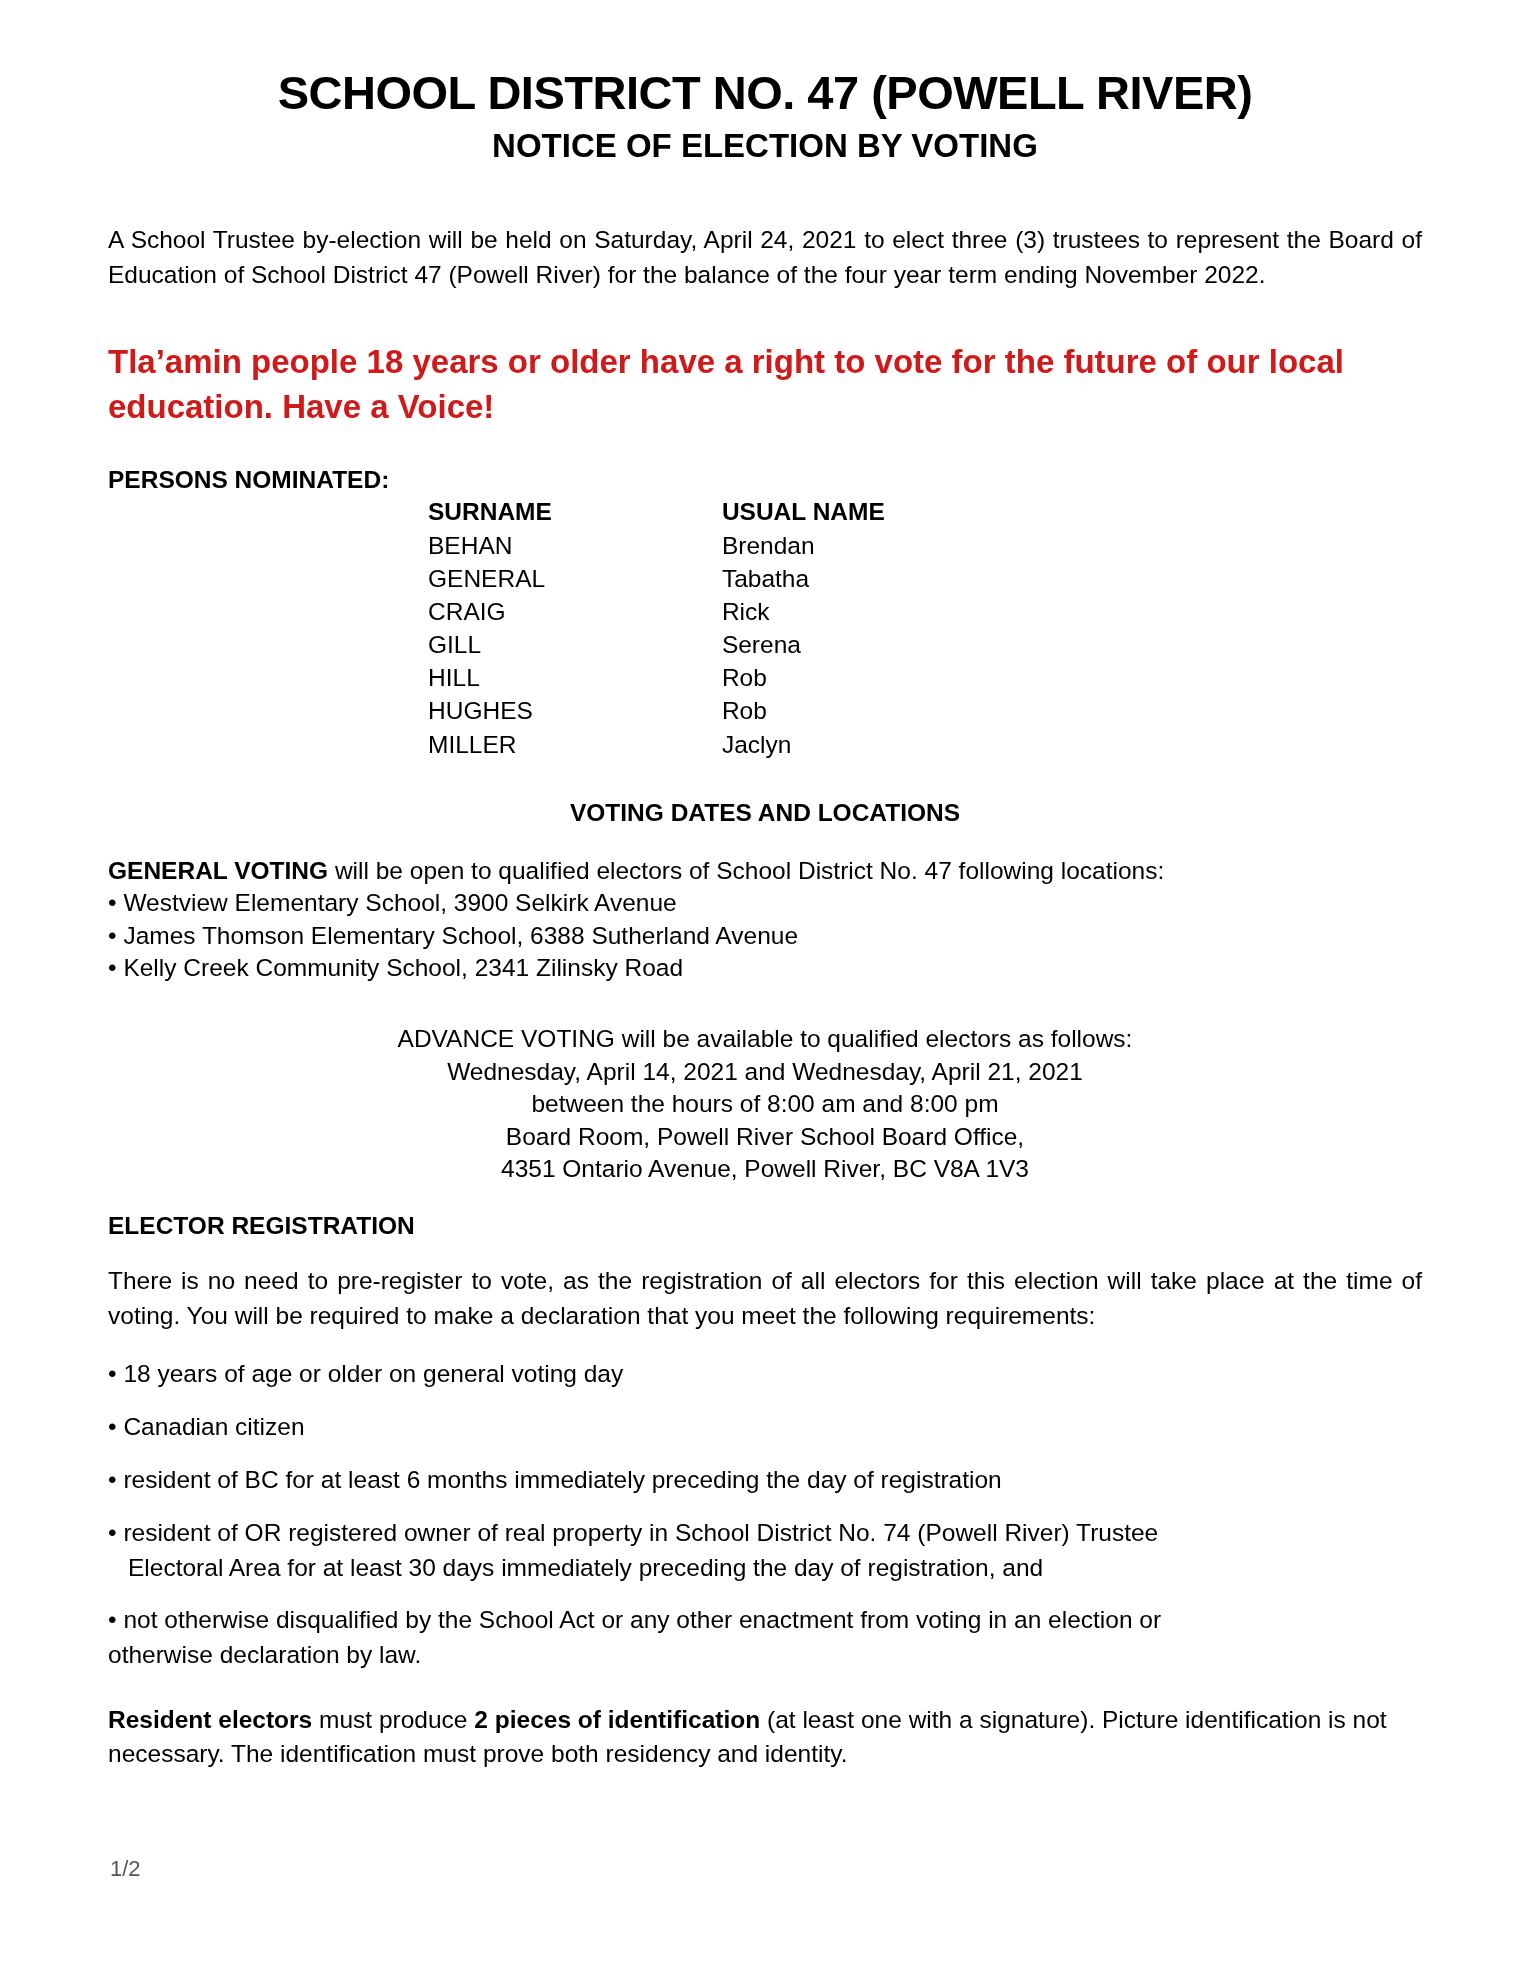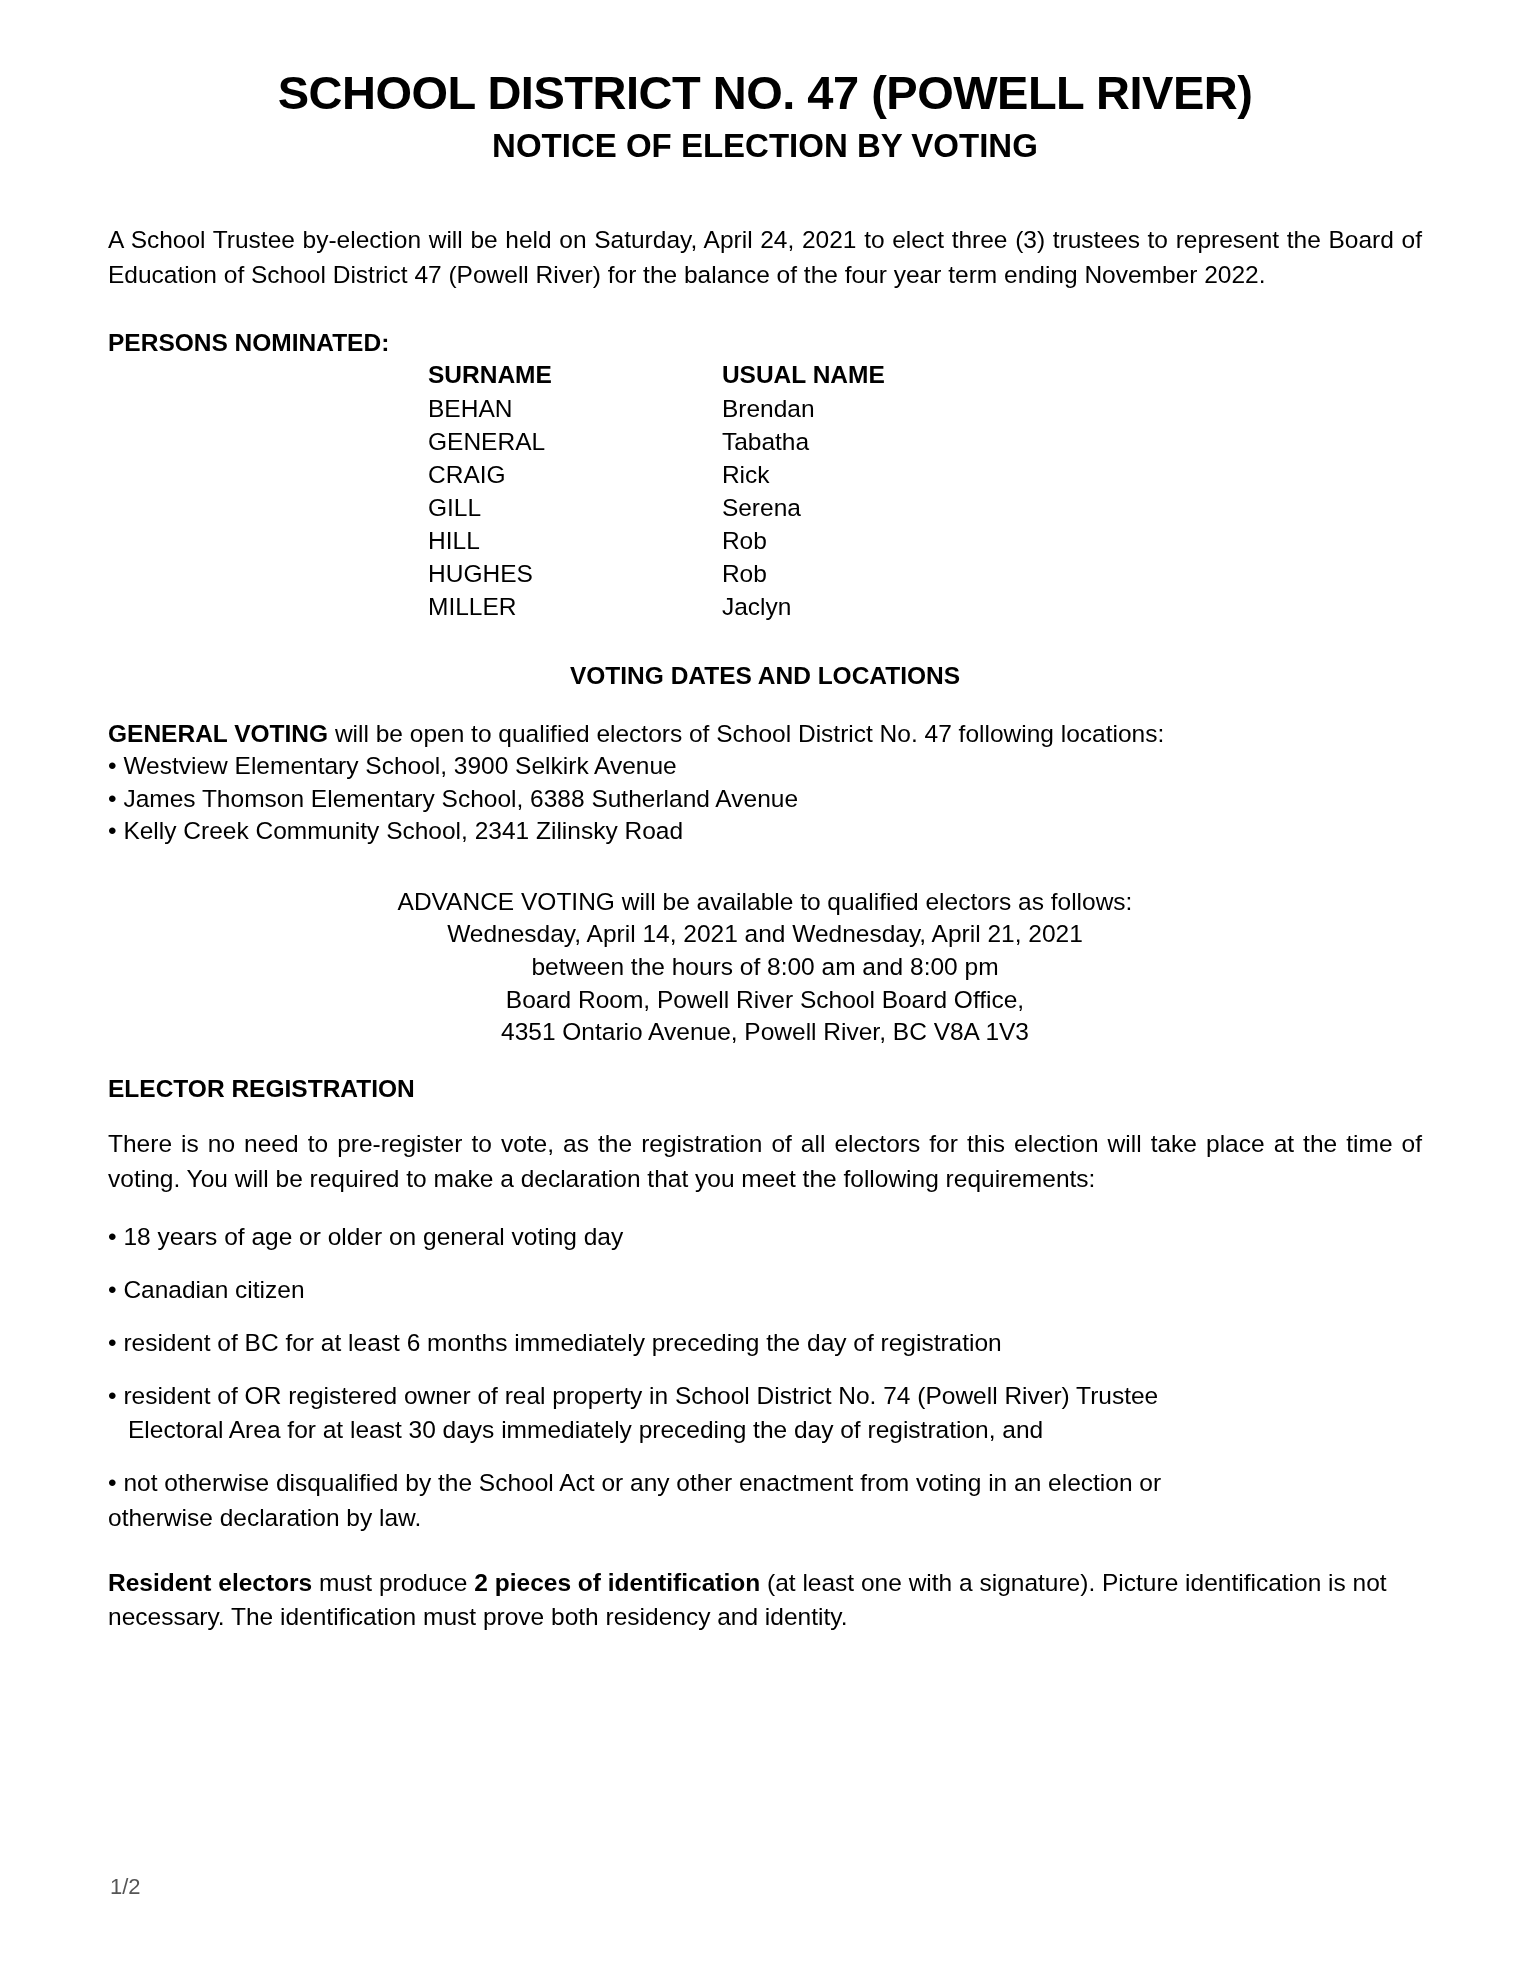--- a/index.html
+++ b/index.html
@@ -111,35 +111,36 @@
   .bullets .cont { display: block; padding-left: 20px; }
   .final {
     margin-top: 30px;
     font-size: 24.5px;
     line-height: 1.4;
   }
   .final b { font-weight: bold; }
   .pagenum {
     position: absolute;
     left: 110px;
-    bottom: 44px;
+    bottom: 62px;
     font-size: 22px;
     color: #555555;
   }
 </style>
 </head>
 <body>
 
 <div class="page">
 
   <h1 class="title-main">SCHOOL DISTRICT NO. 47 (POWELL RIVER)</h1>
   <h2 class="title-sub">NOTICE OF ELECTION BY VOTING</h2>
 
   <p class="intro">A School Trustee by-election will be held on Saturday, April 24, 2021 to elect three (3) trustees to represent the Board of Education of School District 47 (Powell River) for the balance of the four year term ending November 2022.</p>
 
+  <p class="redblock">Tla’amin people 18 years or older have a right to vote for the future of our local education. Have a Voice!</p>
 
   <div class="nominated-label">PERSONS NOMINATED:</div>
 
   <table class="nom-table">
     <thead>
       <tr>
         <th>SURNAME</th>
         <th class="nom-col2">USUAL NAME</th>
       </tr>
     </thead>

